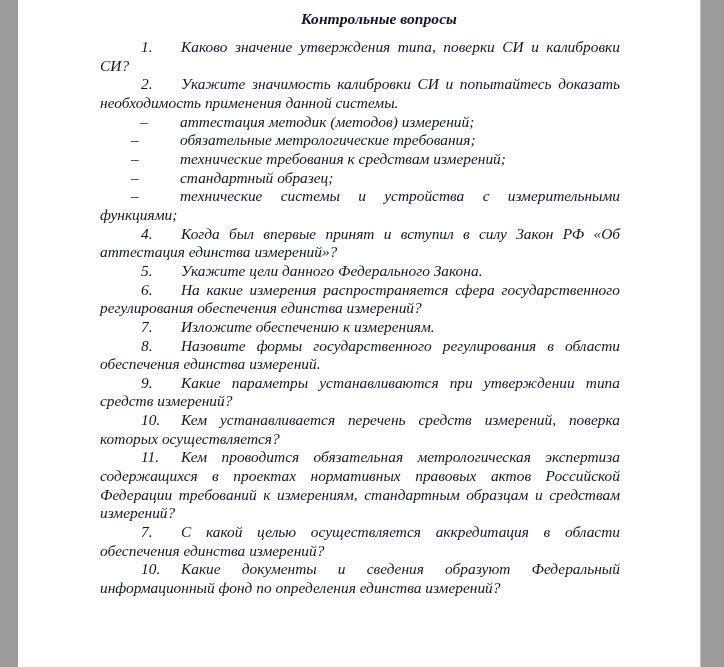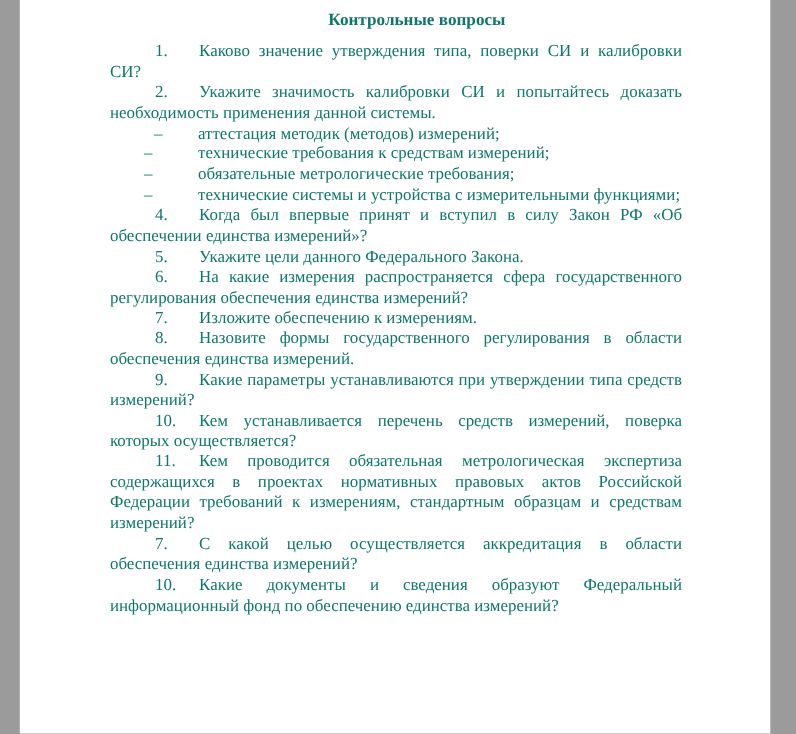--- a/index.html
+++ b/index.html
@@ -27,21 +27,22 @@
       box-shadow: 1px 0 0 #b8b8b8;
     }
     .content {
       position: absolute;
       left: 82px;
       top: 0;
       width: 520px;
       font-family: "Liberation Serif", "DejaVu Serif", serif;
       font-size: 15.4px;
       line-height: 18.66px;
-      color: #0f766e;
+      color: #0f172a;
+      font-style: italic;
     }
     .title {
       margin: 0;
       padding-top: 10px;
       height: 38px;
       text-align: center;
       font-weight: bold;
       font-size: 15.6px;
       line-height: 18.66px;
       padding-left: 38px;
@@ -80,42 +81,43 @@
     <div class="content">
       <h1 class="title">Контрольные вопросы</h1>
 
       <p class="para"><span class="num">1.</span><span>Каково значение утверждения типа, поверки СИ и калибровки СИ?</span></p>
 
       <p class="para"><span class="num">2.</span><span>Укажите значимость калибровки СИ и попытайтесь доказать необходимость применения данной системы.</span></p>
 
 
       <p class="para first-dash"><span class="dash">–</span><span>аттестация методик (методов) измерений;</span></p>
 
+      <p class="para dash-item"><span class="dash">–</span><span>обязательные метрологические требования;</span></p>
+
       <p class="para dash-item"><span class="dash">–</span><span>технические требования к средствам измерений;</span></p>
 
-      <p class="para dash-item"><span class="dash">–</span><span>обязательные метрологические требования;</span></p>
-
+      <p class="para dash-item"><span class="dash">–</span><span>стандартный образец;</span></p>
 
 
       <p class="para dash-item"><span class="dash">–</span><span>технические системы и устройства с измерительными функциями;</span></p>
 
-      <p class="para"><span class="num">4.</span><span>Когда был впервые принят и вступил в силу Закон РФ «Об обеспечении единства измерений»?</span></p>
+      <p class="para"><span class="num">4.</span><span>Когда был впервые принят и вступил в силу Закон РФ «Об аттестация единства измерений»?</span></p>
 
       <p class="para"><span class="num">5.</span><span>Укажите цели данного Федерального Закона.</span></p>
 
       <p class="para"><span class="num">6.</span><span>На какие измерения распространяется сфера государственного регулирования обеспечения единства измерений?</span></p>
 
       <p class="para"><span class="num">7.</span><span>Изложите обеспечению к измерениям.</span></p>
 
       <p class="para"><span class="num">8.</span><span>Назовите формы государственного регулирования в области обеспечения единства измерений.</span></p>
 
       <p class="para"><span class="num">9.</span><span>Какие параметры устанавливаются при утверждении типа средств измерений?</span></p>
 
       <p class="para"><span class="num">10.</span><span>Кем устанавливается перечень средств измерений, поверка которых осуществляется?</span></p>
 
       <p class="para"><span class="num">11.</span><span>Кем проводится обязательная метрологическая экспертиза содержащихся в проектах нормативных правовых актов Российской Федерации требований к измерениям, стандартным образцам и средствам измерений?</span></p>
 
       <p class="para"><span class="num">7.</span><span>С какой целью осуществляется аккредитация в области обеспечения единства измерений?</span></p>
 
-      <p class="para"><span class="num">10.</span><span>Какие документы и сведения образуют Федеральный информационный фонд по обеспечению единства измерений?</span></p>
+      <p class="para"><span class="num">10.</span><span>Какие документы и сведения образуют Федеральный информационный фонд по определения единства измерений?</span></p>
     </div>
   </div>
 </div>
 
 </body></html>

